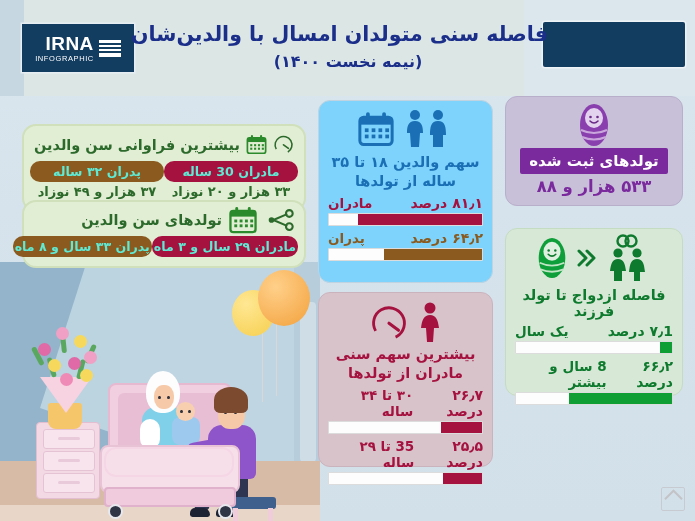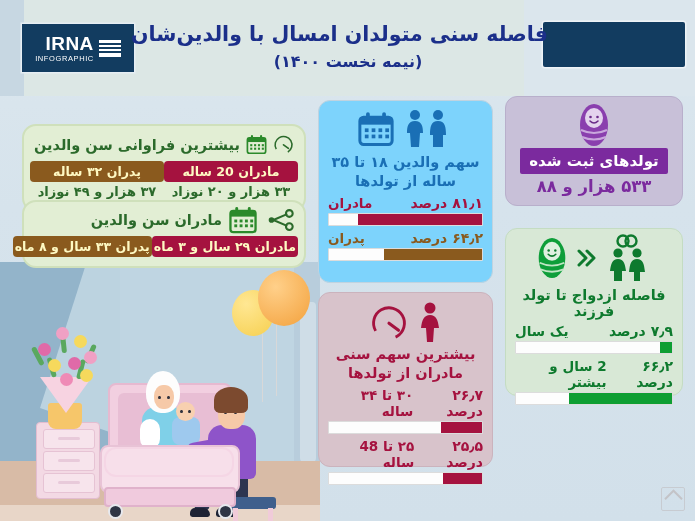--- a/index.html
+++ b/index.html
@@ -98,21 +98,21 @@
   .title-wrap{position:absolute;left:148px;top:22px;width:400px;text-align:center;}
   .title{color:#1b2f8a;font-size:20.5px;font-weight:700;line-height:1.25;white-space:nowrap;}
   .subtitle{color:#1b2f8a;font-size:16px;font-weight:700;margin-top:4px;}
 
   
   .gcard{background:#e2eed4;border:2px solid #cfe0bb;border-radius:14px;}
   .gcard-hd{display:flex;align-items:center;justify-content:flex-start;gap:6px;padding:4px 10px 2px 10px;}
   .gcard-hd .t{color:#2b6a2b;font-size:14.5px;font-weight:700;white-space:nowrap;}
   .grow{display:flex;gap:0;padding:0 6px 5px 6px;}
   .gcol{flex:1;text-align:center;}
-  .band{color:#fef9c3;font-size:12.6px;font-weight:700;padding:3px 2px;border-radius:4px;white-space:nowrap;}
+  .band{color:#5eead4;font-size:12.6px;font-weight:700;padding:3px 2px;border-radius:10px;white-space:nowrap;}
   .band.crim{background:#a5123f;}
   .band.brown{background:#8a5a1e;}
   .gval{color:#2b6a2b;font-size:13px;font-weight:700;margin-top:2px;white-space:nowrap;}
 
   
   .bluecard{left:318px;top:100px;width:175px;height:183px;background:#7dd3fc;border:1.5px solid #c0d3e0;}
   .c-icons{display:flex;align-items:center;justify-content:center;gap:7px;padding-top:8px;}
   .c-title{color:#1a6fb5;font-size:14.5px;font-weight:700;text-align:center;line-height:1.3;margin-top:4px;}
   .statrow{padding:4px 9px 0 9px;}
   .statline{display:flex;align-items:baseline;justify-content:space-between;}
@@ -264,21 +264,21 @@
           <rect x="6" y="19" width="3" height="3"></rect>
             <rect x="11.5" y="19" width="3" height="3"></rect>
           <rect x="17" y="19" width="3" height="3"></rect>
             <rect x="22.5" y="19" width="3" height="3"></rect>
         </g>
       </svg>
       <span class="t">بیشترین فراوانی سن والدین</span>
     </div>
     <div class="grow">
       <div class="gcol">
-        <div class="band crim">مادران 20 ساله</div>
+        <div class="band crim">مادران 30 ساله</div>
         <div class="gval">۳۳ هزار و ۲۰ نوزاد</div>
       </div>
       <div class="gcol">
         <div class="band brown">پدران ۳۲ ساله</div>
         <div class="gval">۳۷ هزار و ۴۹ نوزاد</div>
       </div>
     </div>
   </div>
 
   <div class="card gcard" style="left:22px;top:200px;width:284px;height:68px;">
@@ -298,21 +298,21 @@
           <rect x="6" y="14" width="3" height="3"></rect>
             <rect x="11.5" y="14" width="3" height="3"></rect>
           <rect x="17" y="14" width="3" height="3"></rect>
             <rect x="22.5" y="14" width="3" height="3"></rect>
           <rect x="6" y="19" width="3" height="3"></rect>
             <rect x="11.5" y="19" width="3" height="3"></rect>
           <rect x="17" y="19" width="3" height="3"></rect>
             <rect x="22.5" y="19" width="3" height="3"></rect>
         </g>
       </svg>
-      <span class="t">مادران سن والدین</span>
+      <span class="t">تولدهای سن والدین</span>
     </div>
     <div class="grow">
       <div class="gcol">
         <div class="band crim">مادران ۲۹ سال و ۳ ماه</div>
       </div>
       <div class="gcol">
         <div class="band brown">پدران ۳۳ سال و ۸ ماه</div>
       </div>
     </div>
   </div>
@@ -386,21 +386,21 @@
         <span class="stat-pct" style="color:#a5123f">۲۶٫۷ درصد</span>
         <span class="stat-label" style="color:#a5123f">۳۰ تا ۳۴ ساله</span>
       </div>
       <div class="bar">
         <span style="width:26.7%;background:#a5123f"></span>
       </div>
     </div>
     <div class="statrow">
       <div class="statline">
         <span class="stat-pct" style="color:#a5123f">۲۵٫۵ درصد</span>
-        <span class="stat-label" style="color:#a5123f">۲۵ تا 48 ساله</span>
+        <span class="stat-label" style="color:#a5123f">35 تا ۲۹ ساله</span>
       </div>
       <div class="bar">
         <span style="width:25.5%;background:#a5123f"></span>
       </div>
     </div>
   </div>
 
   <div class="card purplecard">
     <div style="display:flex;justify-content:center;padding-top:5px;">
       <svg width="40" height="46" viewBox="0 0 40 46">
@@ -437,31 +437,31 @@
         <circle cx="16.5" cy="15" r="1.3" fill="#0e7a2e"></circle>
         <circle cx="23.5" cy="15" r="1.3" fill="#0e7a2e"></circle>
         <path d="M16 19 Q20 23 24 19" fill="none" stroke="#0e7a2e" stroke-width="1.6" stroke-linecap="round"></path>
         <path d="M7 28 Q20 34 33 28" fill="none" stroke="#bfe5c4" stroke-width="2"></path>
         <path d="M8 35 Q20 40 32 35" fill="none" stroke="#bfe5c4" stroke-width="2"></path>
       </svg>
     </div>
     <div class="gr-title">فاصله ازدواج تا تولد فرزند</div>
     <div class="statrow">
       <div class="statline">
-        <span class="gr-pct">۷٫۹ درصد</span>
+        <span class="gr-pct">۷٫1 درصد</span>
         <span class="gr-label">یک سال</span>
       </div>
       <div class="bar">
         <span style="width:7.9%;background:#0e9e33"></span>
       </div>
     </div>
     <div class="statrow">
       <div class="statline">
         <span class="gr-pct">۶۶٫۲ درصد</span>
-        <span class="gr-label">2 سال و بیشتر</span>
+        <span class="gr-label">8 سال و بیشتر</span>
       </div>
       <div class="bar">
         <span style="width:66.2%;background:#0e9e33"></span>
       </div>
     </div>
   </div>
 
   <div class="watermark"></div>
 </div>
 

